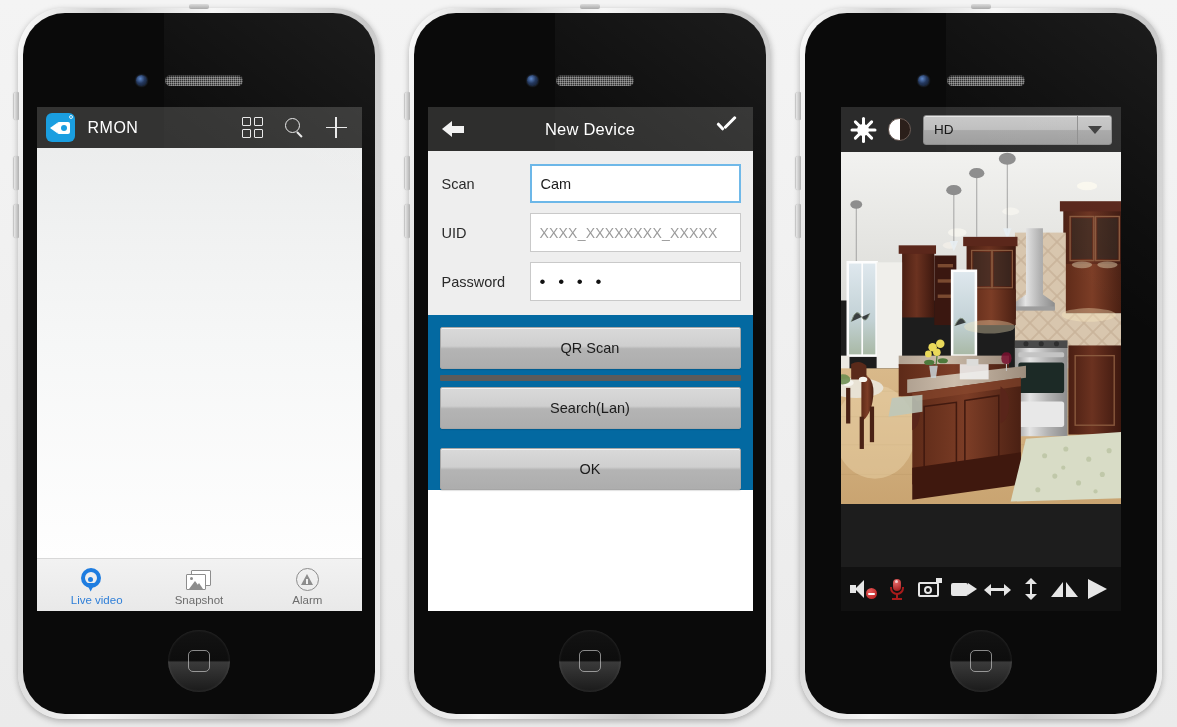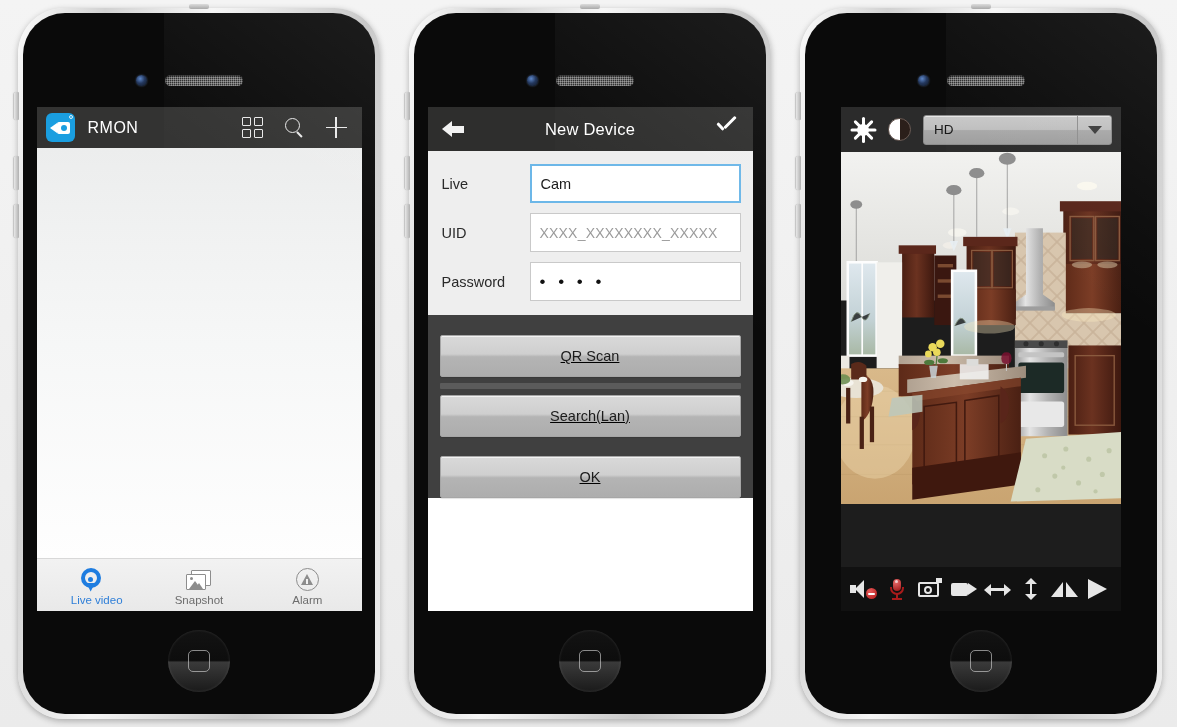--- a/index.html
+++ b/index.html
@@ -292,21 +292,21 @@
   .form-input {
     flex: 1 1 auto; height: 39px;
     background: #fff; border: 1px solid #c9c9c9;
     display: flex; align-items: center; padding: 0 9px;
     font-size: 14.5px; color: #1a1a1a;
   }
   .form-input.focused { border: 2px solid #6cb7e8; }
   .form-input.placeholder { color: #9b9b9b; letter-spacing: .2px; font-size: 14px; }
   .pwd-dots { letter-spacing: 4px; font-size: 17px; color: #111; line-height: 1; }
 
-  .btn-area { background: #404040; padding: 20px 12px 0 12px; text-decoration: underline; }
+  .btn-area { background: #0369a1; padding: 12px 12px 0 12px; }
   .big-btn {
     height: 42px; margin-bottom: 10px;
     display: flex; align-items: center; justify-content: center;
     font-size: 14.5px; color: #1c1c1c;
     background: linear-gradient(180deg,#d9d9d9 0%,#cfcfcf 45%,#b4b4b4 52%,#adadad 100%);
     border: 1px solid #a6a6a6; border-radius: 2px;
     box-shadow: inset 0 1px 0 rgba(255,255,255,.65), 0 1px 1px rgba(0,0,0,.12);
   }
   .btn-sep {
     height: 6px; background: #5b5b5b; margin: -4px 0 6px 0; border-radius: 1px;
@@ -547,21 +547,21 @@
           <div class="nav-back">
             <div class="head"></div>
               <div class="shaft"></div>
           </div>
           <div class="nav-title">New Device</div>
           <div class="nav-check"></div>
         </div>
 
         <div class="form-area">
           <div class="form-row">
-            <div class="form-label">Live</div>
+            <div class="form-label">Scan</div>
             <div class="form-input focused">Cam</div>
           </div>
           <div class="form-row">
             <div class="form-label">UID</div>
             <div class="form-input placeholder">XXXX_XXXXXXXX_XXXXX</div>
           </div>
           <div class="form-row">
             <div class="form-label">Password</div>
             <div class="form-input">
               <span class="pwd-dots">• • • •</span>

